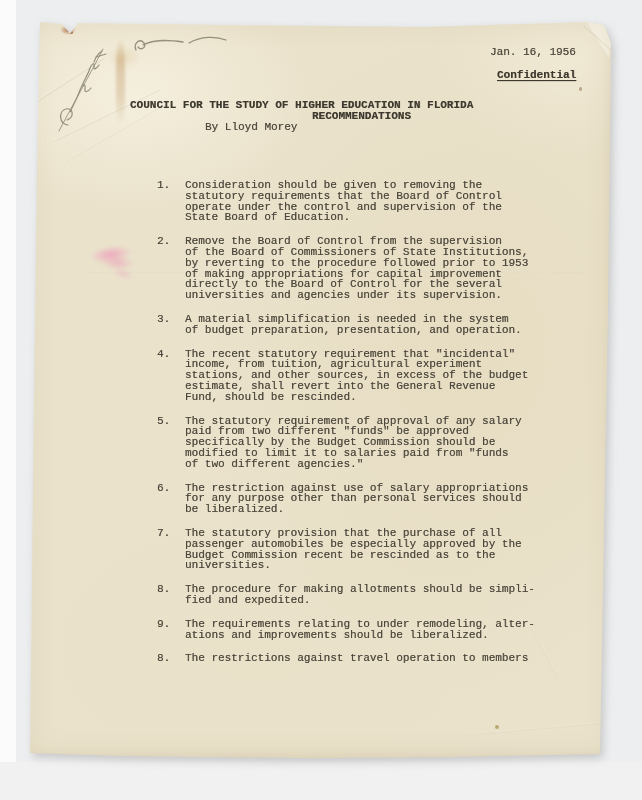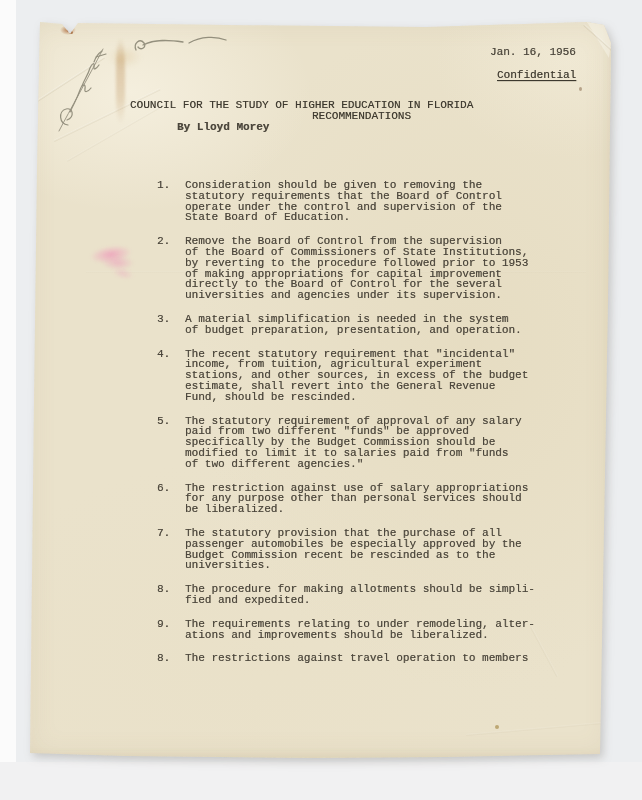--- a/index.html
+++ b/index.html
@@ -16,27 +16,27 @@
     background-image:
       radial-gradient(ellipse 300px 200px at 18% 10%, rgba(248,243,228,.75), transparent 60%),
       radial-gradient(ellipse 420px 520px at 75% 45%, rgba(226,215,185,.5), transparent 65%),
       radial-gradient(ellipse 520px 320px at 40% 85%, rgba(233,224,199,.6), transparent 60%),
       radial-gradient(ellipse 220px 160px at 92% 6%, rgba(241,234,214,.85), transparent 60%);
     clip-path:polygon(14px 4px,36px 6px,44px 16px,52px 5px,200px 7px,400px 9px,561px 4px,578px 7px,585px 25px,582px 282px,574px 736px,420px 739px,286px 740px,100px 738px,4px 735px,8px 382px,11px 150px);
   }
   .inner-shade{position:absolute;inset:0;pointer-events:none;
     box-shadow:inset 0 0 30px rgba(146,124,82,.15), inset -3px -4px 10px rgba(146,124,82,.10), inset 0 3px 3px -1px rgba(110,100,75,.30), inset 2px 2px 6px rgba(255,255,255,.35);}
   .typed{color:#4b463c;text-shadow:.3px .3px .5px rgba(70,62,48,.55);font-size:11px;line-height:10.8px;}
-  .bold{font-weight:normal;color:#3d392f;}
+  .bold{font-weight:bold;color:#3d392f;}
   .u{text-decoration:underline;text-underline-offset:2px;text-decoration-thickness:1px;}
   .date{position:absolute;left:464px;top:29px;}
   .confidential{position:absolute;left:471px;top:52px;}
   .titleblock{position:absolute;left:104px;top:82px;width:360px;}
   .subtitle{margin-left:103px;text-align:center;}
-  .byline{margin-left:47px;font-weight:bold;}
+  .byline{margin-left:75px;}
   .section-heading{position:absolute;left:102px;top:134px;}
   .section-heading .numeral{display:inline-block;width:29px;}
   .rec-list{position:absolute;left:131px;top:162px;width:410px;}
   .item{display:flex;margin-bottom:13px;}
   .num{flex:0 0 28px;width:28px;}
   .txt{white-space:pre-line;width:378px;}
   
   .stain{position:absolute;border-radius:50%;pointer-events:none;}
   .rust1{left:34px;top:7px;width:16px;height:10px;background:radial-gradient(ellipse,rgba(168,96,44,.8),rgba(168,96,44,0) 70%);filter:blur(.5px);}
   .rust2{left:41px;top:9px;width:5px;height:5px;background:#7e441c;filter:blur(.4px);}

